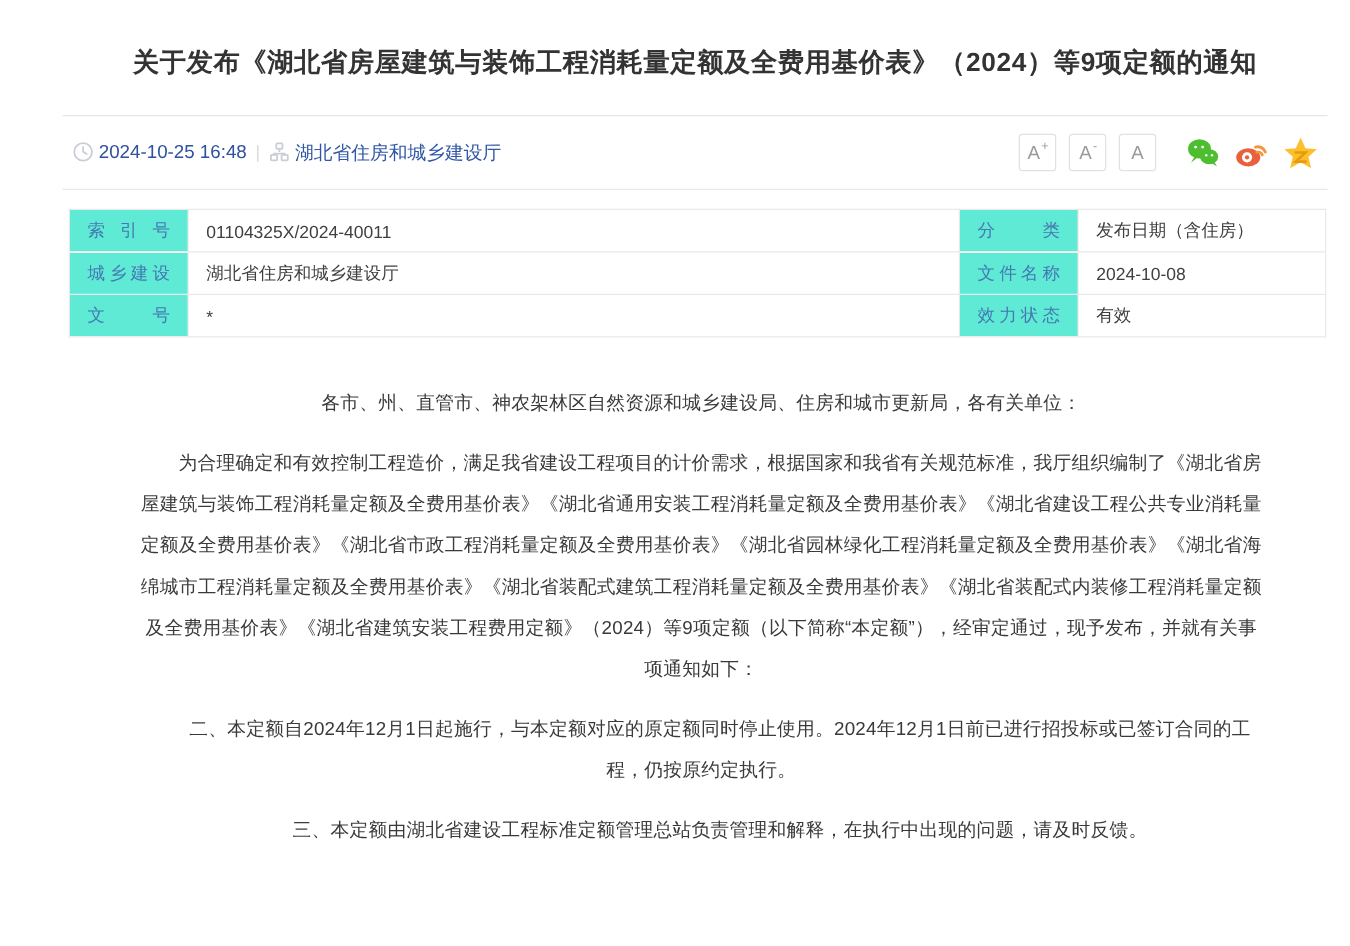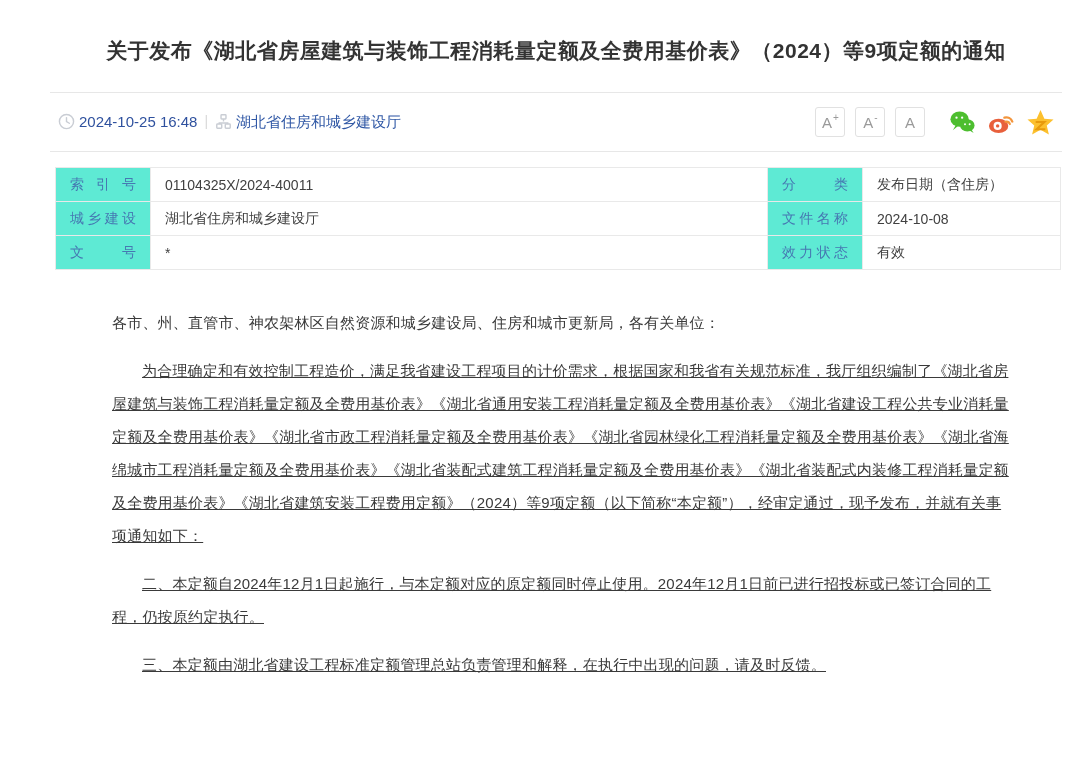--- a/index.html
+++ b/index.html
@@ -53,22 +53,22 @@
   .info-table td.lbl {
     background:#5eead4; color:#4678b2;
     text-align:justify; text-align-last:justify;
   }
 
   
   .article {
     padding:36px 52px 0 62px; font-size:15px; color:#3a3a3a;
     line-height:33px; letter-spacing:0.2px;
   }
-  .article p { margin:0 0 15px; }
-  .article p.indent { text-indent:2em;text-decoration:underline; }
+  .article p { margin:0 0 15px;text-align:center; }
+  .article p.indent { text-indent:2em; }
 </style>
 </head>
 <body>
 
 <div class="page">
 
   <div class="title">关于发布《湖北省房屋建筑与装饰工程消耗量定额及全费用基价表》（2024）等9项定额的通知</div>
 
   <div class="divider"></div>
 

